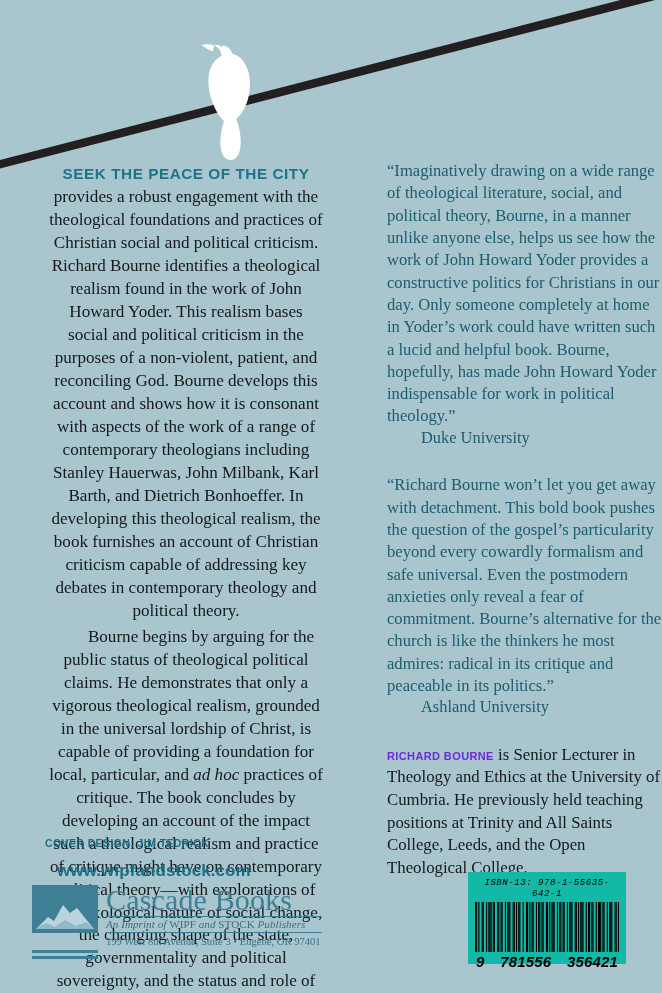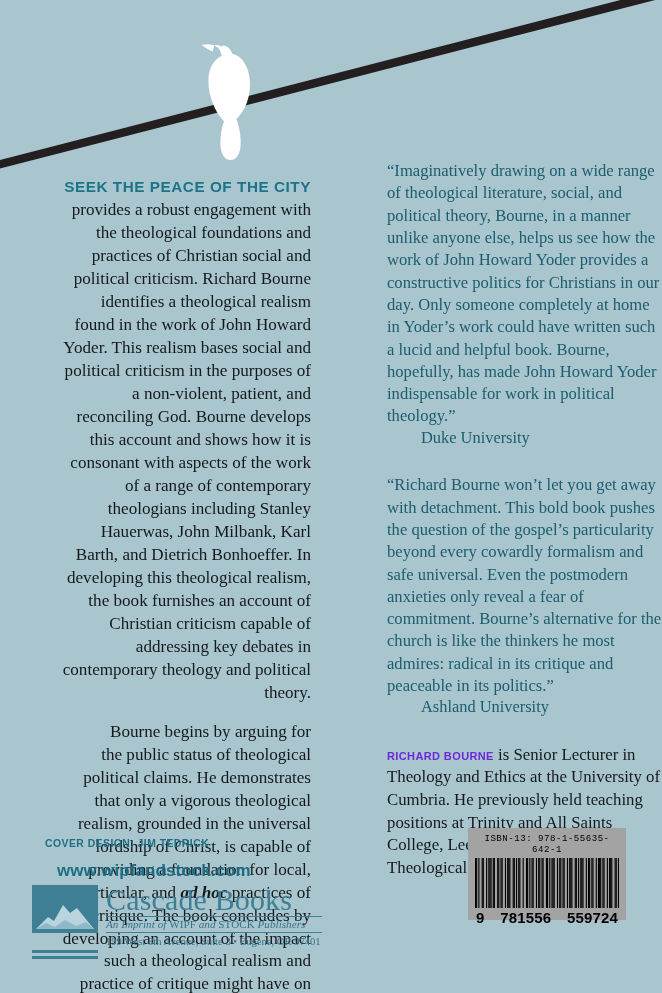--- a/index.html
+++ b/index.html
@@ -42,25 +42,25 @@
     font-family: "Liberation Sans", sans-serif;
     font-weight: bold;
     font-size: 15.3px;
     letter-spacing: 0.035em;
     color: #1d7389;
   }
   .desc {
     font-size: 17.1px;
     line-height: 1.345;
     color: #15191c;
-    text-align: right;
-    margin: 16px;
+    text-align: center;
+    margin: 3px;
   }
   .desc.indent { text-indent: 1.75em; margin-top: 0; }
-  .desc i { font-style: italic; font-weight: bold; }
+  .desc i { font-style: italic; }
 
   
   .blurb {
     font-size: 16.6px;
     line-height: 1.345;
     color: #1c5c6e;
     margin: 0;
   }
   .attrib {
     font-family: "Liberation Sans", sans-serif;
@@ -155,26 +155,27 @@
   .pub-bars div {
     height: 3px;
     background: #3f7f96;
     margin-bottom: 2.5px;
   }
 
   
   #barcode {
     position: absolute;
     left: 468px;
-    top: 828px;
+    top: 872px;
     width: 158px;
     height: 92px;
-    background: #a3a3a3;
+    background: #14b8a6;
     box-sizing: border-box;
     padding: 5px 7px 3px 7px;
+    font-style: italic;
   }
   .bc-isbn {
     font-family: "Liberation Mono", monospace;
     font-size: 9.1px;
     color: #000;
     text-align: center;
     letter-spacing: 0.055em;
     margin-bottom: 3px;
   }
   .bc-bars { height: 50px; width: 100%; display: block; }
@@ -351,15 +352,15 @@
       <rect x="134.031" y="0" width="1.108" height="50" fill="#000"></rect>
       <rect x="135.138" y="0" width="1.108" height="50" fill="#000"></rect>
       <rect x="136.246" y="0" width="1.108" height="50" fill="#000"></rect>
       <rect x="139.569" y="0" width="1.108" height="50" fill="#000"></rect>
       <rect x="140.677" y="0" width="1.108" height="50" fill="#000"></rect>
       <rect x="142.892" y="0" width="1.108" height="50" fill="#000"></rect>
     </svg>
   <div class="bc-digits">
     <span>9</span>
     <span>781556</span>
-    <span>559724</span>
+    <span>356421</span>
   </div>
 </div>
 
 </body></html>

